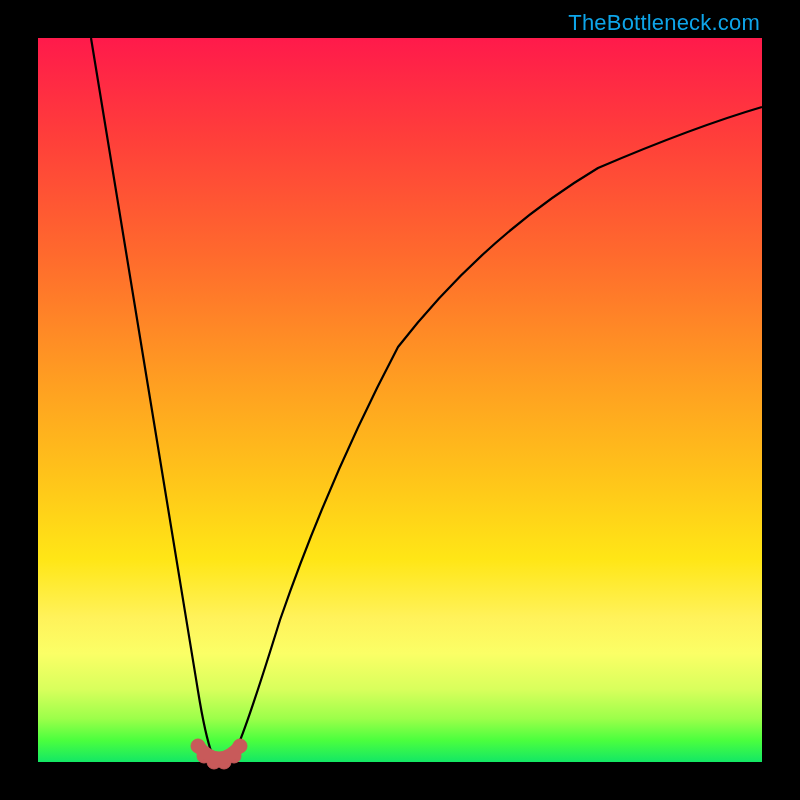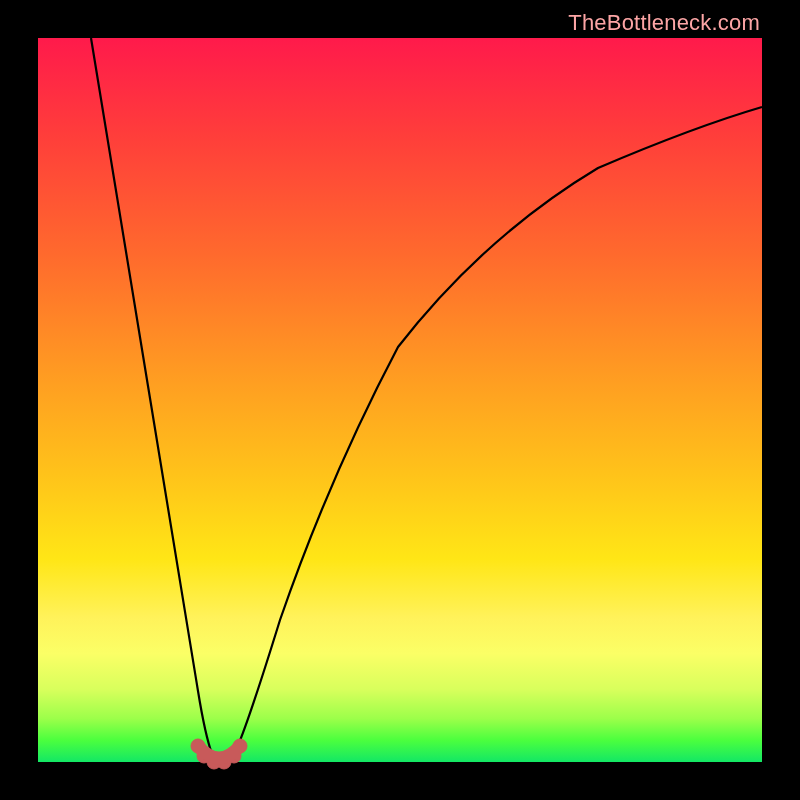--- a/index.html
+++ b/index.html
@@ -39,21 +39,21 @@
       #d8ff5c 90%,
       #9cff4a 94%,
       #4bff3e 97%,
       #13e765 100%
     );
   }
   .watermark {
     position: absolute;
     top: 10px;
     right: 40px;
-    color: #fca5a5;
+    color: #0ea5e9;
     font-size: 22px;
     font-weight: 400;
     letter-spacing: 0.2px;
     user-select: none;
   }
   svg.curves {
     position: absolute;
     left: 0;
     top: 0;
     width: 724px;

